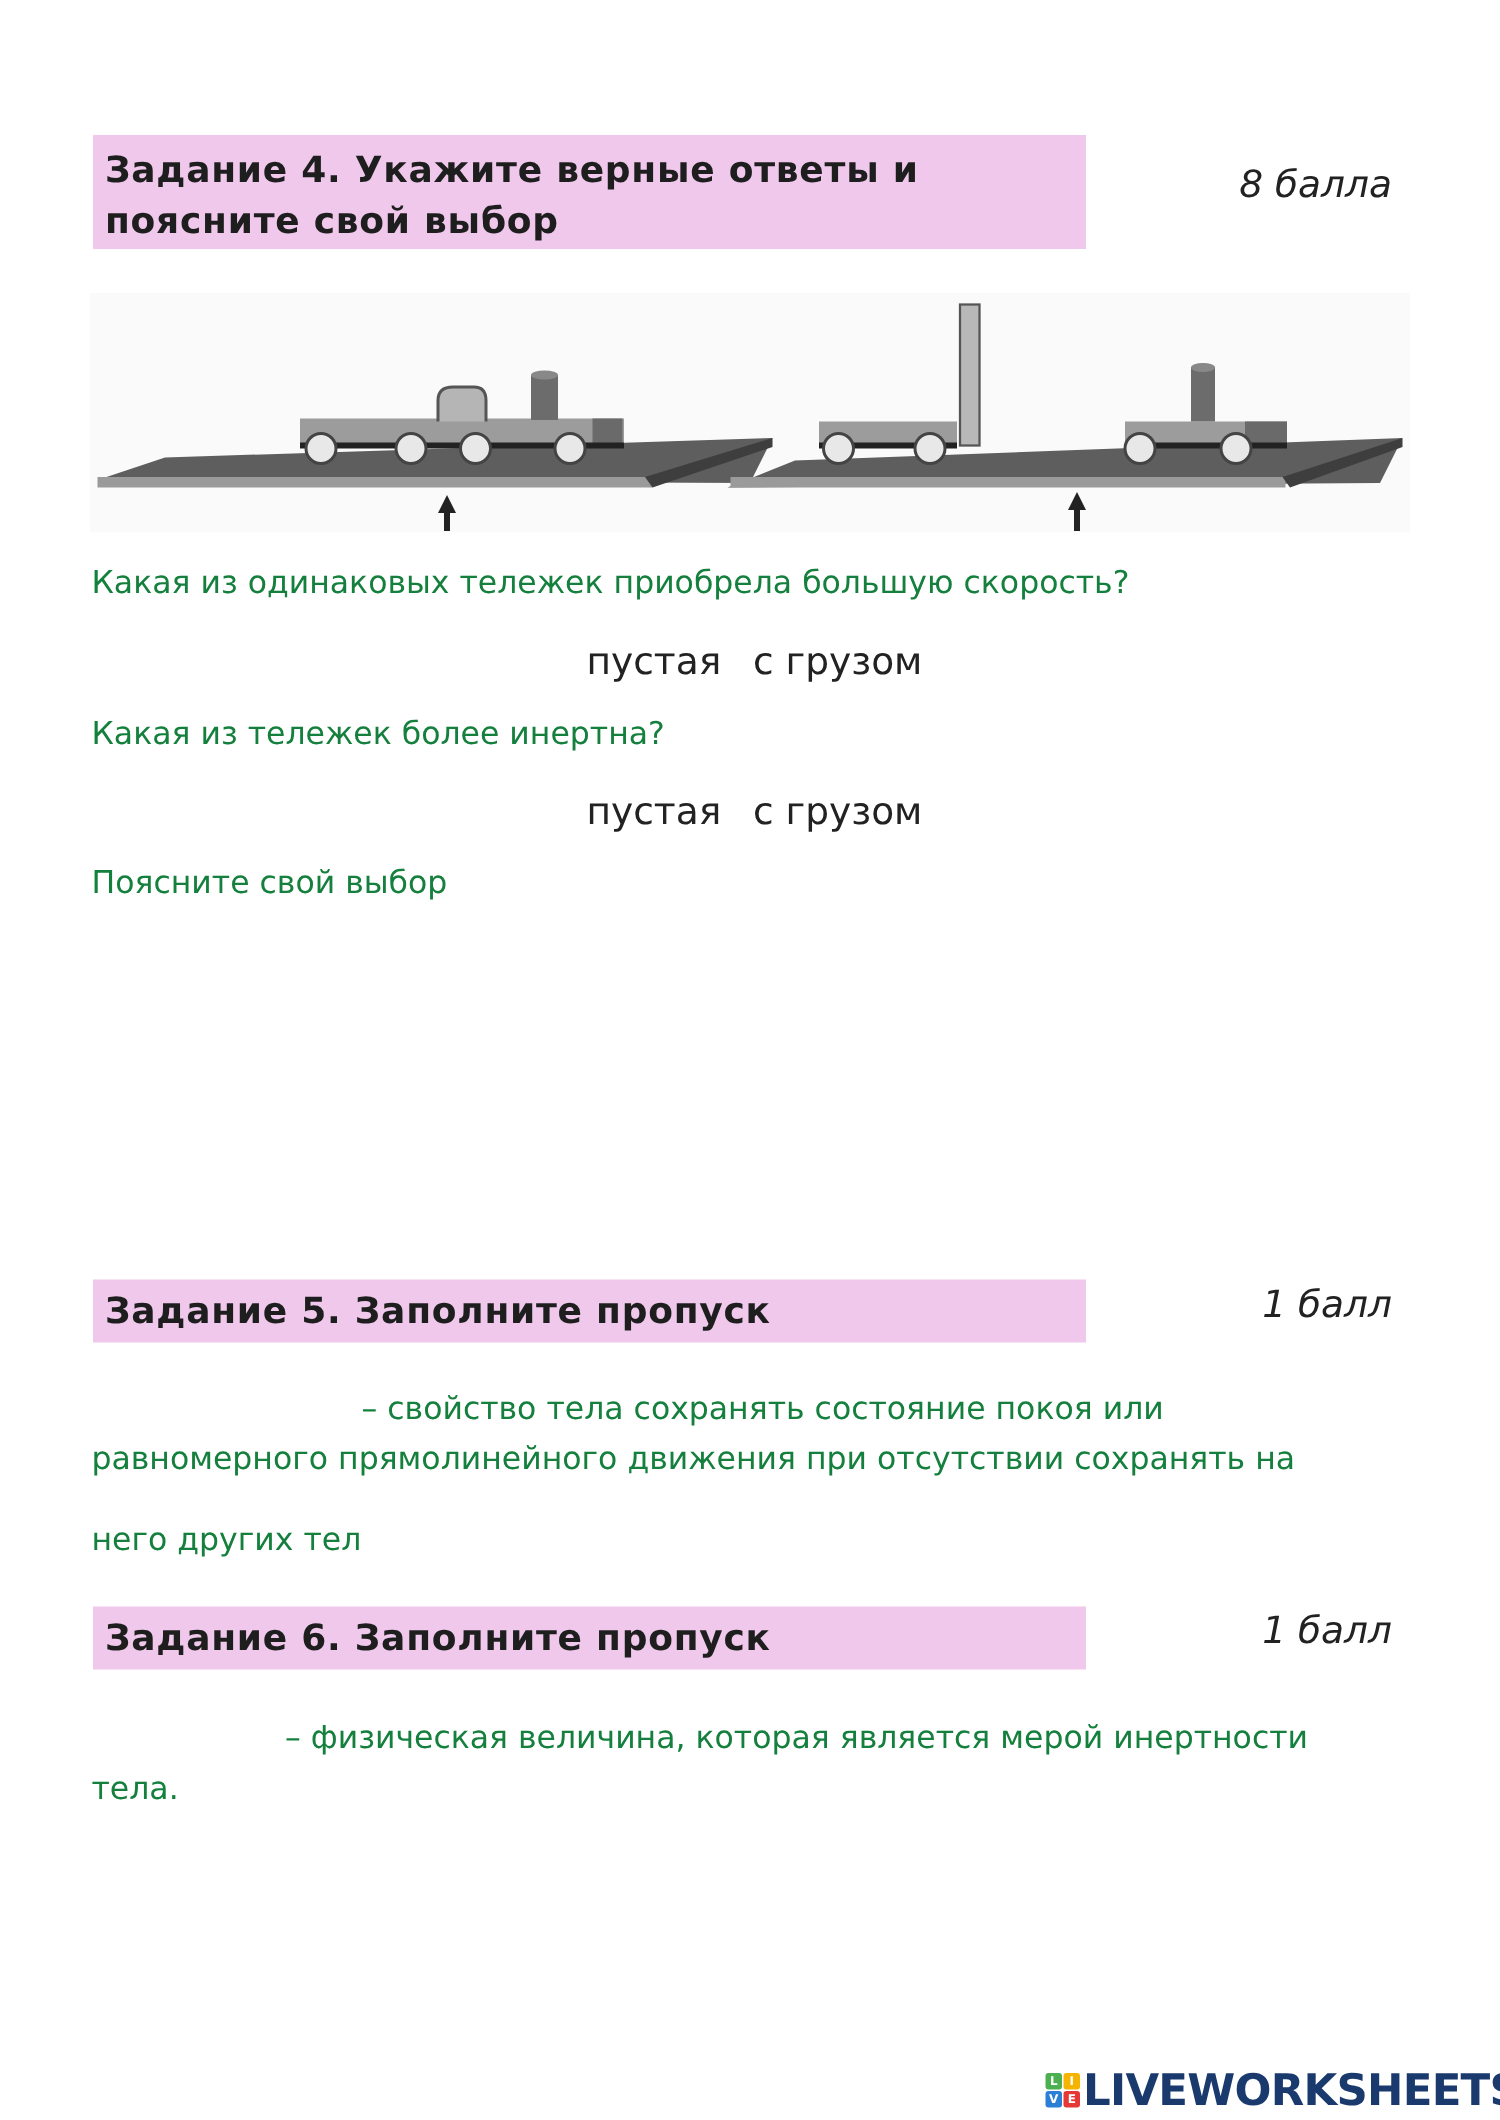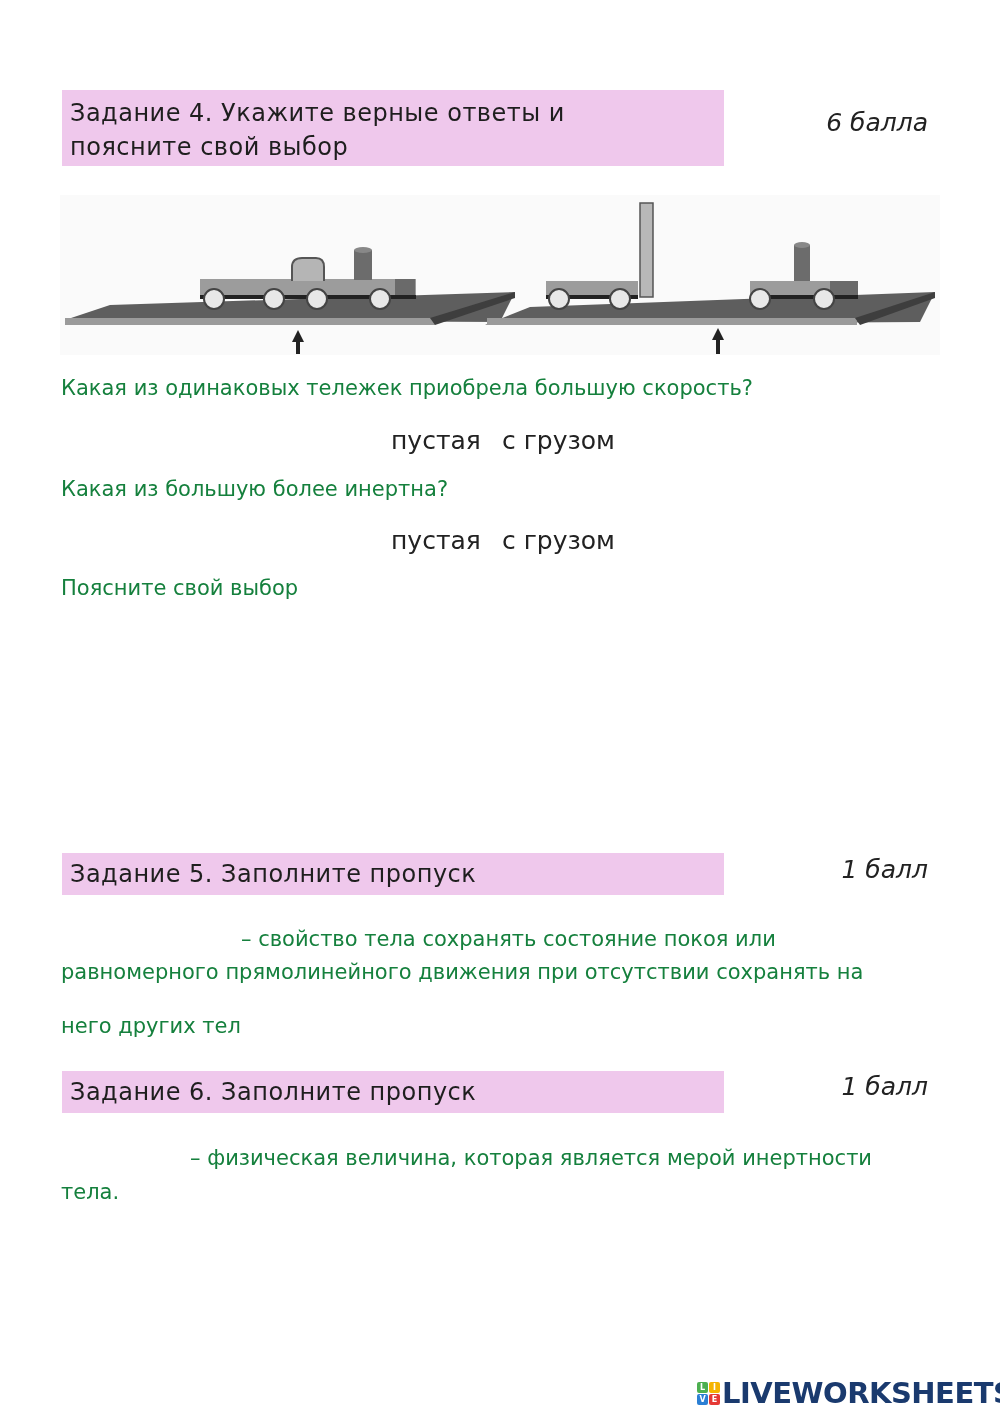--- a/index.html
+++ b/index.html
@@ -5,21 +5,21 @@
     html, body { margin: 0; padding: 0; }
     body {
       width: 1000px; height: 1413px; position: relative;
       background: #ffffff; overflow: hidden;
       font-family: "DejaVu Sans", sans-serif; color: #1c1c1c;
     }
     .abs { position: absolute; }
     .task-header {
       position: absolute; left: 62px; width: 662px;
       background: #efc8ec;
-      font-family: "DejaVu Sans", sans-serif; font-weight: normal;
+      font-family: "DejaVu Sans", sans-serif; font-weight: bold;
       font-size: 24px; line-height: 34px; color: #1e1e1e;
       padding: 6px 8px; box-sizing: border-box; letter-spacing: 0.5px;
     }
     .points {
       position: absolute; font-style: italic; font-size: 25px;
       font-family: "DejaVu Sans", sans-serif; font-weight: 300; color: #222;
       text-align: right; right: 72px;
     }
     .text {
       position: absolute; left: 61px; font-size: 21px; line-height: 33px;
@@ -52,21 +52,21 @@
       font-size: 29px; color: #1a3a6e; letter-spacing: -0.5px;
     }
   </style>
 </head>
 <body>
 
 <div class="task-header" style="top:90px;height:76px;">
   <div>Задание 4. Укажите верные ответы и</div>
   <div>поясните свой выбор</div>
 </div>
-<div class="points" style="top:108px;">6 балла</div>
+<div class="points" style="top:108px;">8 балла</div>
 
 <div class="abs" style="left:60px;top:195px;width:880px;height:160px;">
   <svg width="880" height="160" viewBox="0 0 880 160">
     <rect x="0" y="0" width="880" height="160" fill="#fafafa"></rect>
 
     <polygon points="5,125 50,110 455,97 440,127" fill="#5e5e5e"></polygon>
     <rect x="5" y="123" width="370" height="7" fill="#9a9a9a"></rect>
     <polygon points="370,123 455,97 455,103 375,130" fill="#3e3e3e"></polygon>
 
     <rect x="140" y="84" width="96" height="18" fill="#9c9c9c"></rect>
@@ -115,21 +115,21 @@
     <polygon points="658,133 652,145 664,145" fill="#222"></polygon>
     <rect x="656" y="143" width="4" height="16" fill="#222"></rect>
   </svg>
   
 </div>
 
 <div class="text" style="top:372px;">Какая из одинаковых тележек приобрела большую скорость?</div>
 <div class="option" style="left:391px;top:426px;">пустая</div>
 <div class="option" style="left:502px;top:426px;">с грузом</div>
 
-<div class="text" style="top:473px;">Какая из большую более инертна?</div>
+<div class="text" style="top:473px;">Какая из тележек более инертна?</div>
 <div class="option" style="left:391px;top:526px;">пустая</div>
 <div class="option" style="left:502px;top:526px;">с грузом</div>
 
 <div class="text" style="top:572px;">Поясните свой выбор</div>
 <textarea class="explain-area" style=""></textarea>
 
 <div class="task-header" style="top:853px;height:42px;padding-top:4px;">
   <div>Задание 5. Заполните пропуск</div>
 </div>
 <div class="points" style="top:855px;">1 балл</div>

